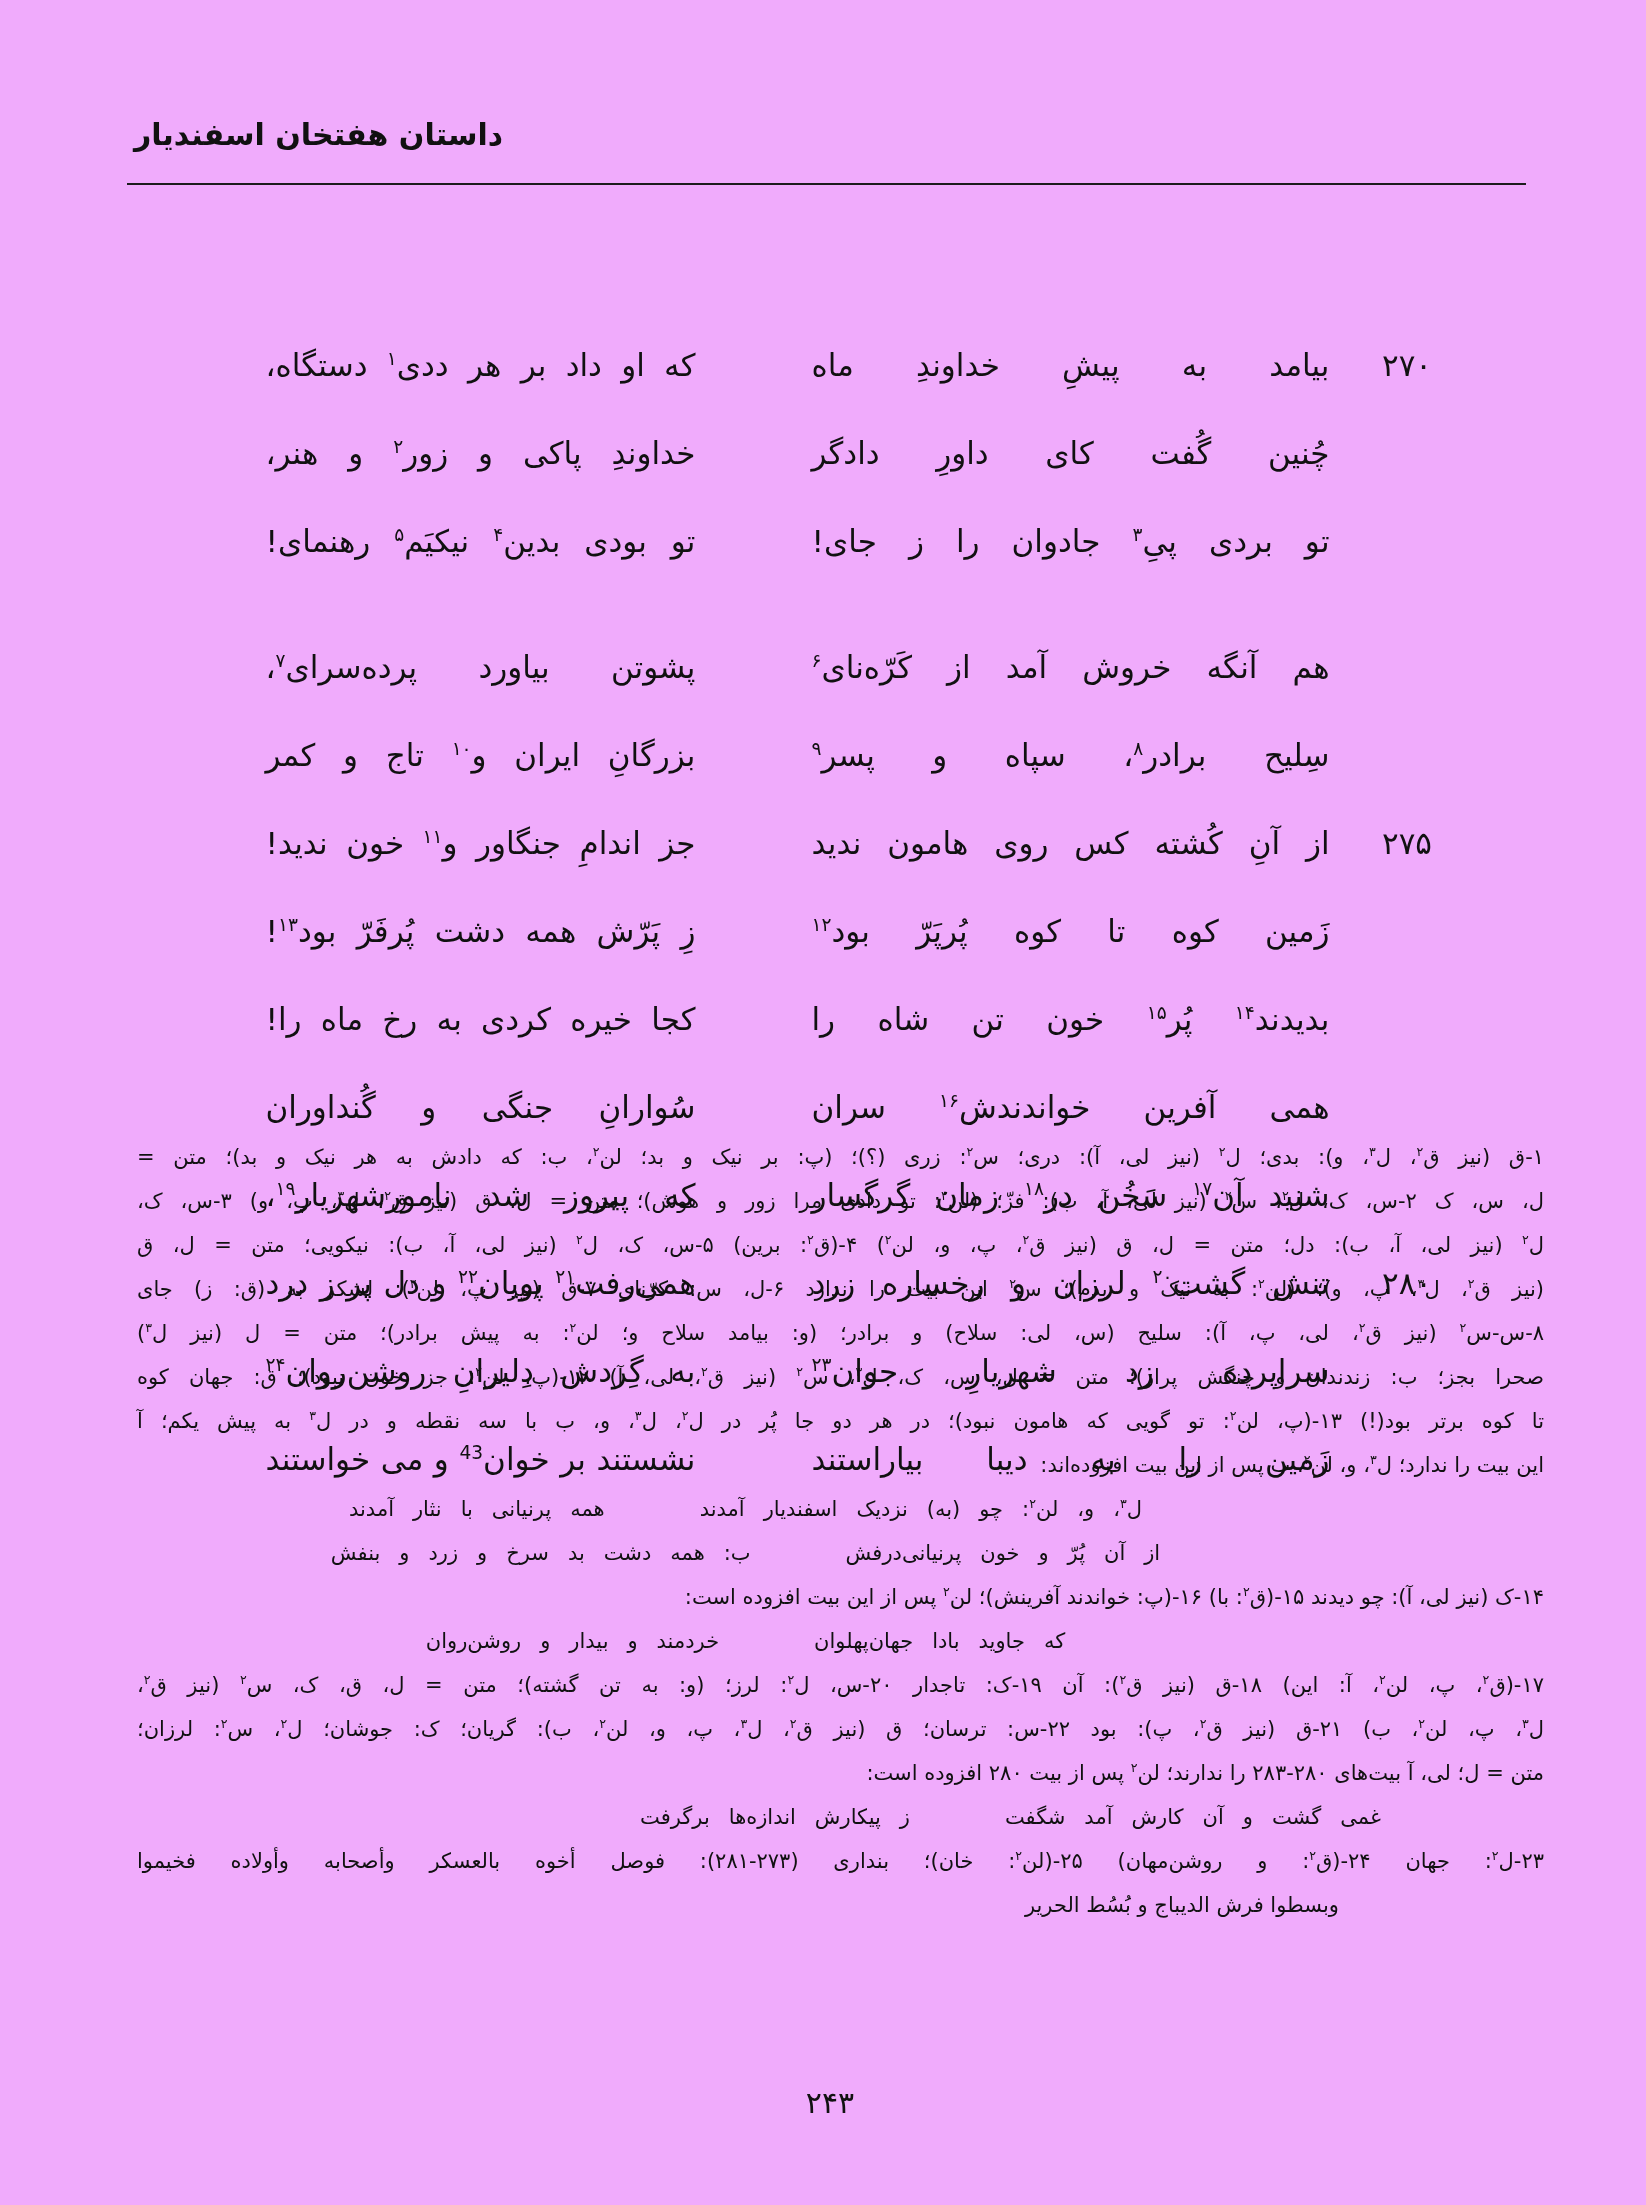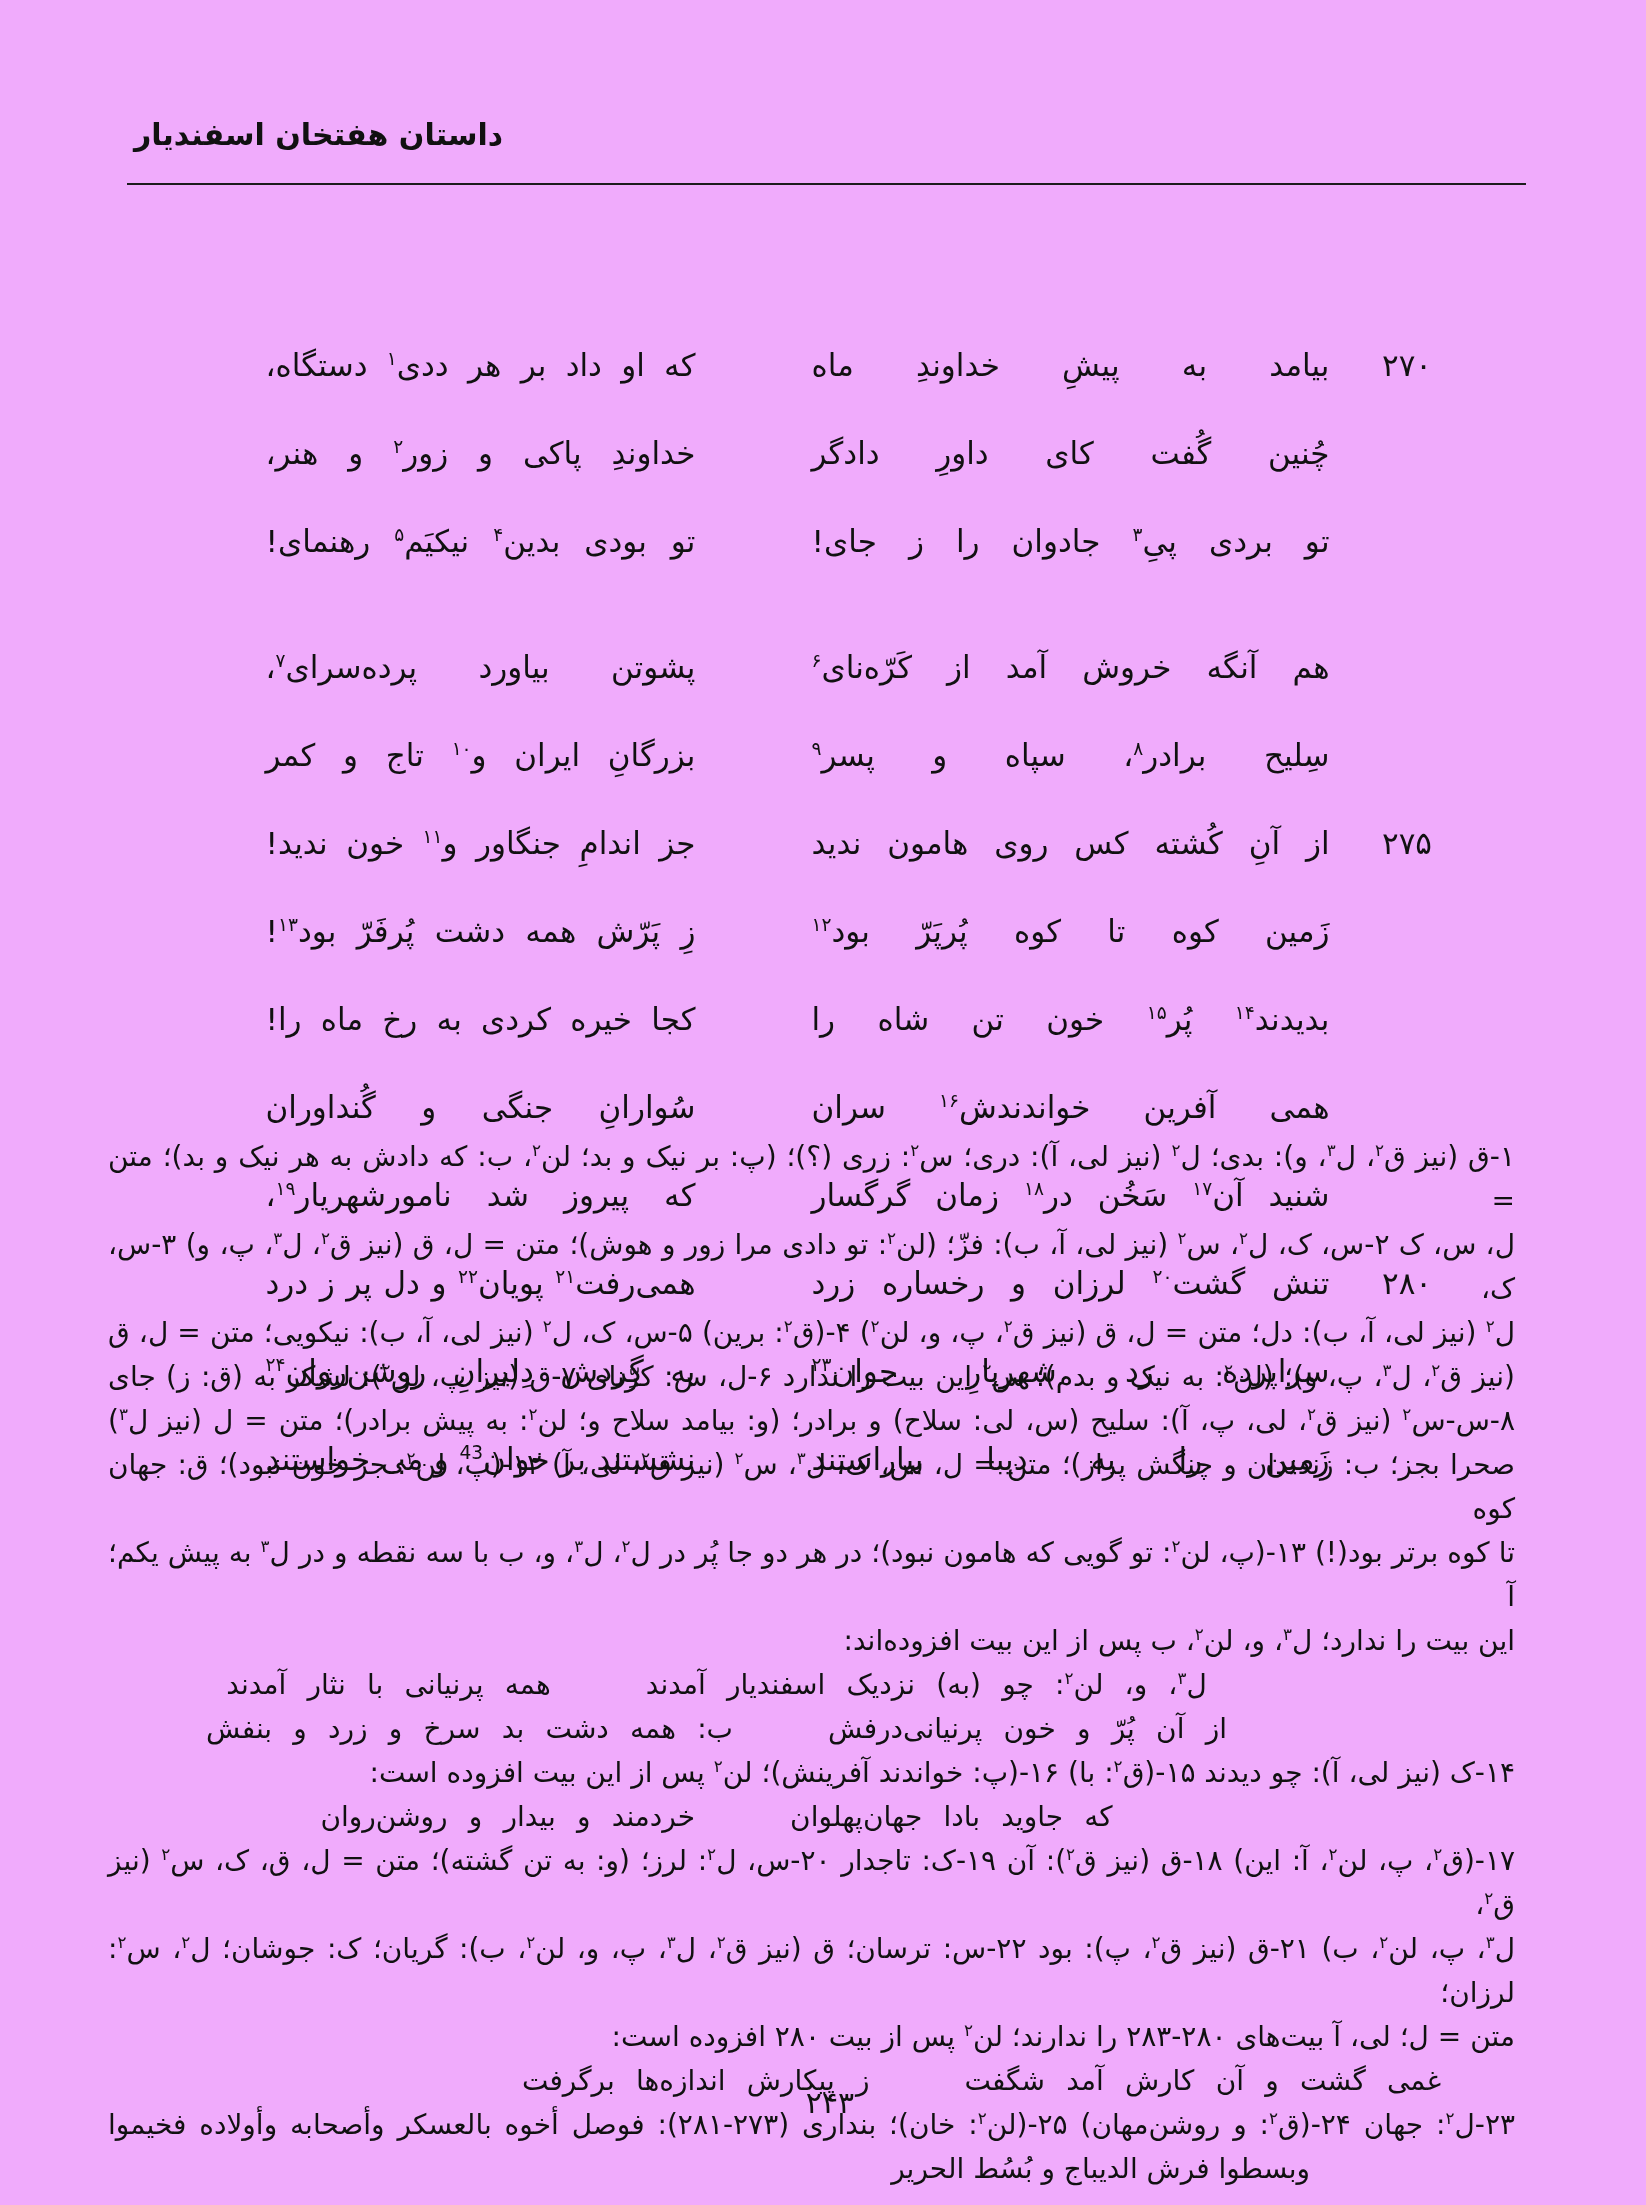--- a/index.html
+++ b/index.html
@@ -30,22 +30,22 @@
   .vrow{display:flex;direction:rtl;align-items:baseline;}
   .vrow.stanza-break{margin-top:38px;}
   .vnum{width:82px;flex:0 0 82px;text-align:right;}
   .hemi{white-space:nowrap;text-align:justify;text-align-last:justify;}
   .hemi-r{width:518px;flex:0 0 518px;margin-right:20.5px;margin-top:36px;}
   .hemi-gap{width:116px;flex:0 0 116px;}
   .hemi-l{width:430px;flex:0 0 430px;}
   sup{font-size:0.60em;line-height:0;vertical-align:super;}
   
   .apparatus{
-    position:absolute;top:1135px;right:131px;width:1407px;
-    font-size:28px;line-height:44px;
+    position:absolute;top:1135px;right:102px;width:1407px;
+    font-size:21px;line-height:44px;
   }
   .fnline{width:100%;}
   .fn-just{text-align:justify;text-align-last:justify;}
   .fn-right{text-align:right;}
   .fn-wrap{text-align:right;padding-right:205px;}
   .fnverse{display:flex;direction:rtl;justify-content:center;gap:95px;}
   .fnverse .half{white-space:nowrap;word-spacing:12.3px;}
   .fnverse.pos-left{transform:translateX(-95px);}
   .fnverse.pos-right{transform:translateX(170px);}
   

